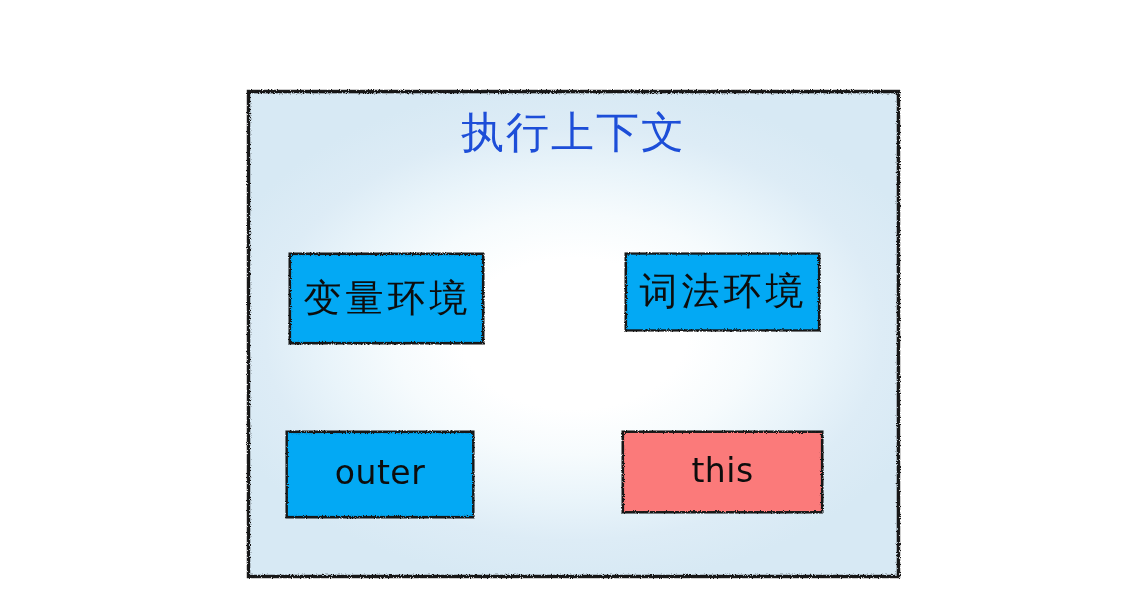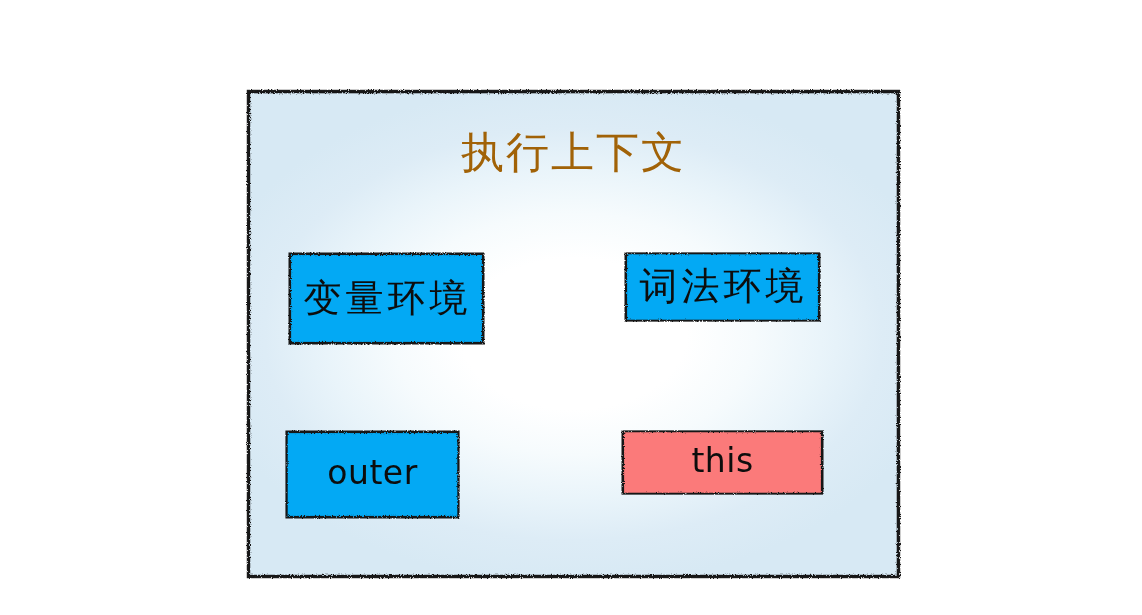--- a/index.html
+++ b/index.html
@@ -90,37 +90,36 @@
   }
   .label-latin {
     font-size: 33px;
     letter-spacing: 0.5px;
     font-weight: 400;
     transform: translate(0px, -2px);
   }
 
   
   #node-variable-env  { left: 288px; top: 252px; width: 197px; height: 93px; }
-  #node-lexical-env   { left: 624px; top: 252px; width: 197px; height: 70px; }
-  #node-outer         { left: 285px; top: 430px; width: 175px; height: 89px; align-items: center; }
-  #node-this          { left: 621px; top: 430px; width: 203px; height: 65px; border-radius: 13px; }
+  #node-lexical-env   { left: 624px; top: 252px; width: 197px; height: 80px; }
+  #node-outer         { left: 285px; top: 430px; width: 190px; height: 89px; align-items: center; }
+  #node-this          { left: 621px; top: 430px; width: 203px; height: 84px; border-radius: 13px; }
 
   
   .title {
     position: absolute;
     left: 246px;
     top: 104px;
     width: 655px;
     text-align: center;
     font-size: 43px;
     line-height: 56px;
-    color: #a16207;
+    color: #1d4ed8;
     letter-spacing: 2px;
     white-space: nowrap;
-    margin-top: 20px;
   }
 </style>
 </head>
 <body>
 
 <div id="canvas">
 
   <div class="context-box">
     <div class="context-box-fill"></div>
 

